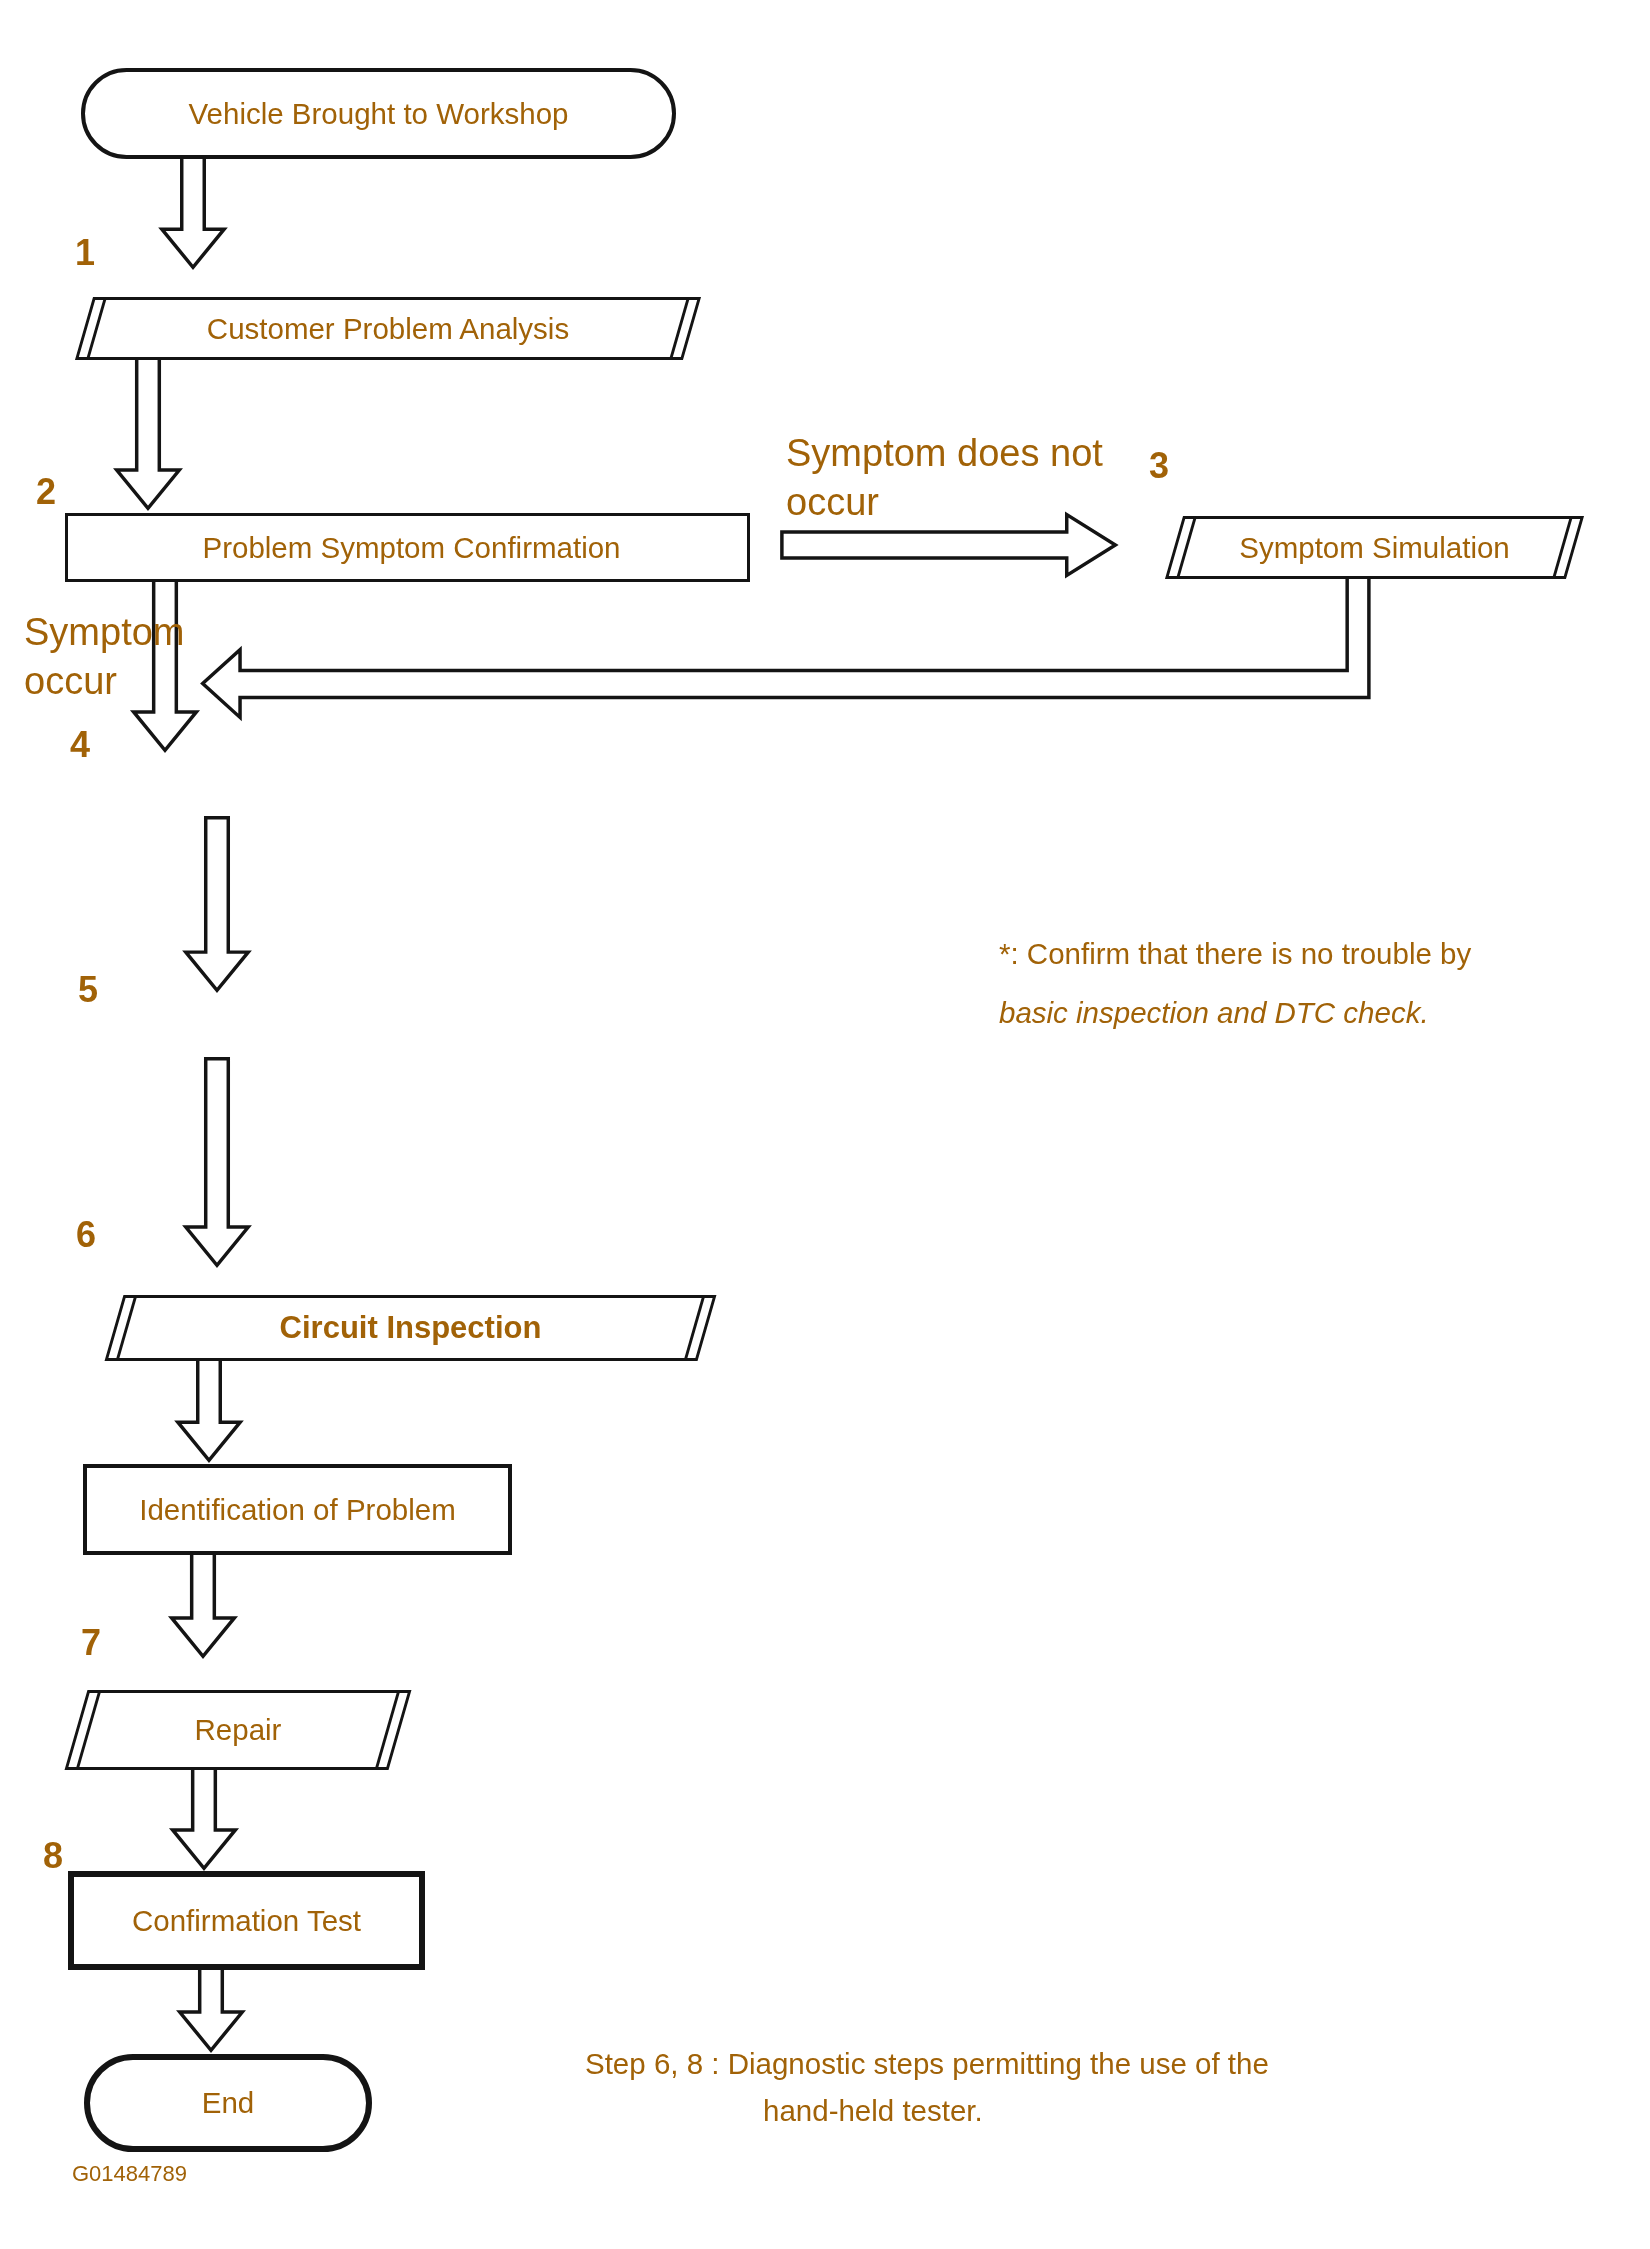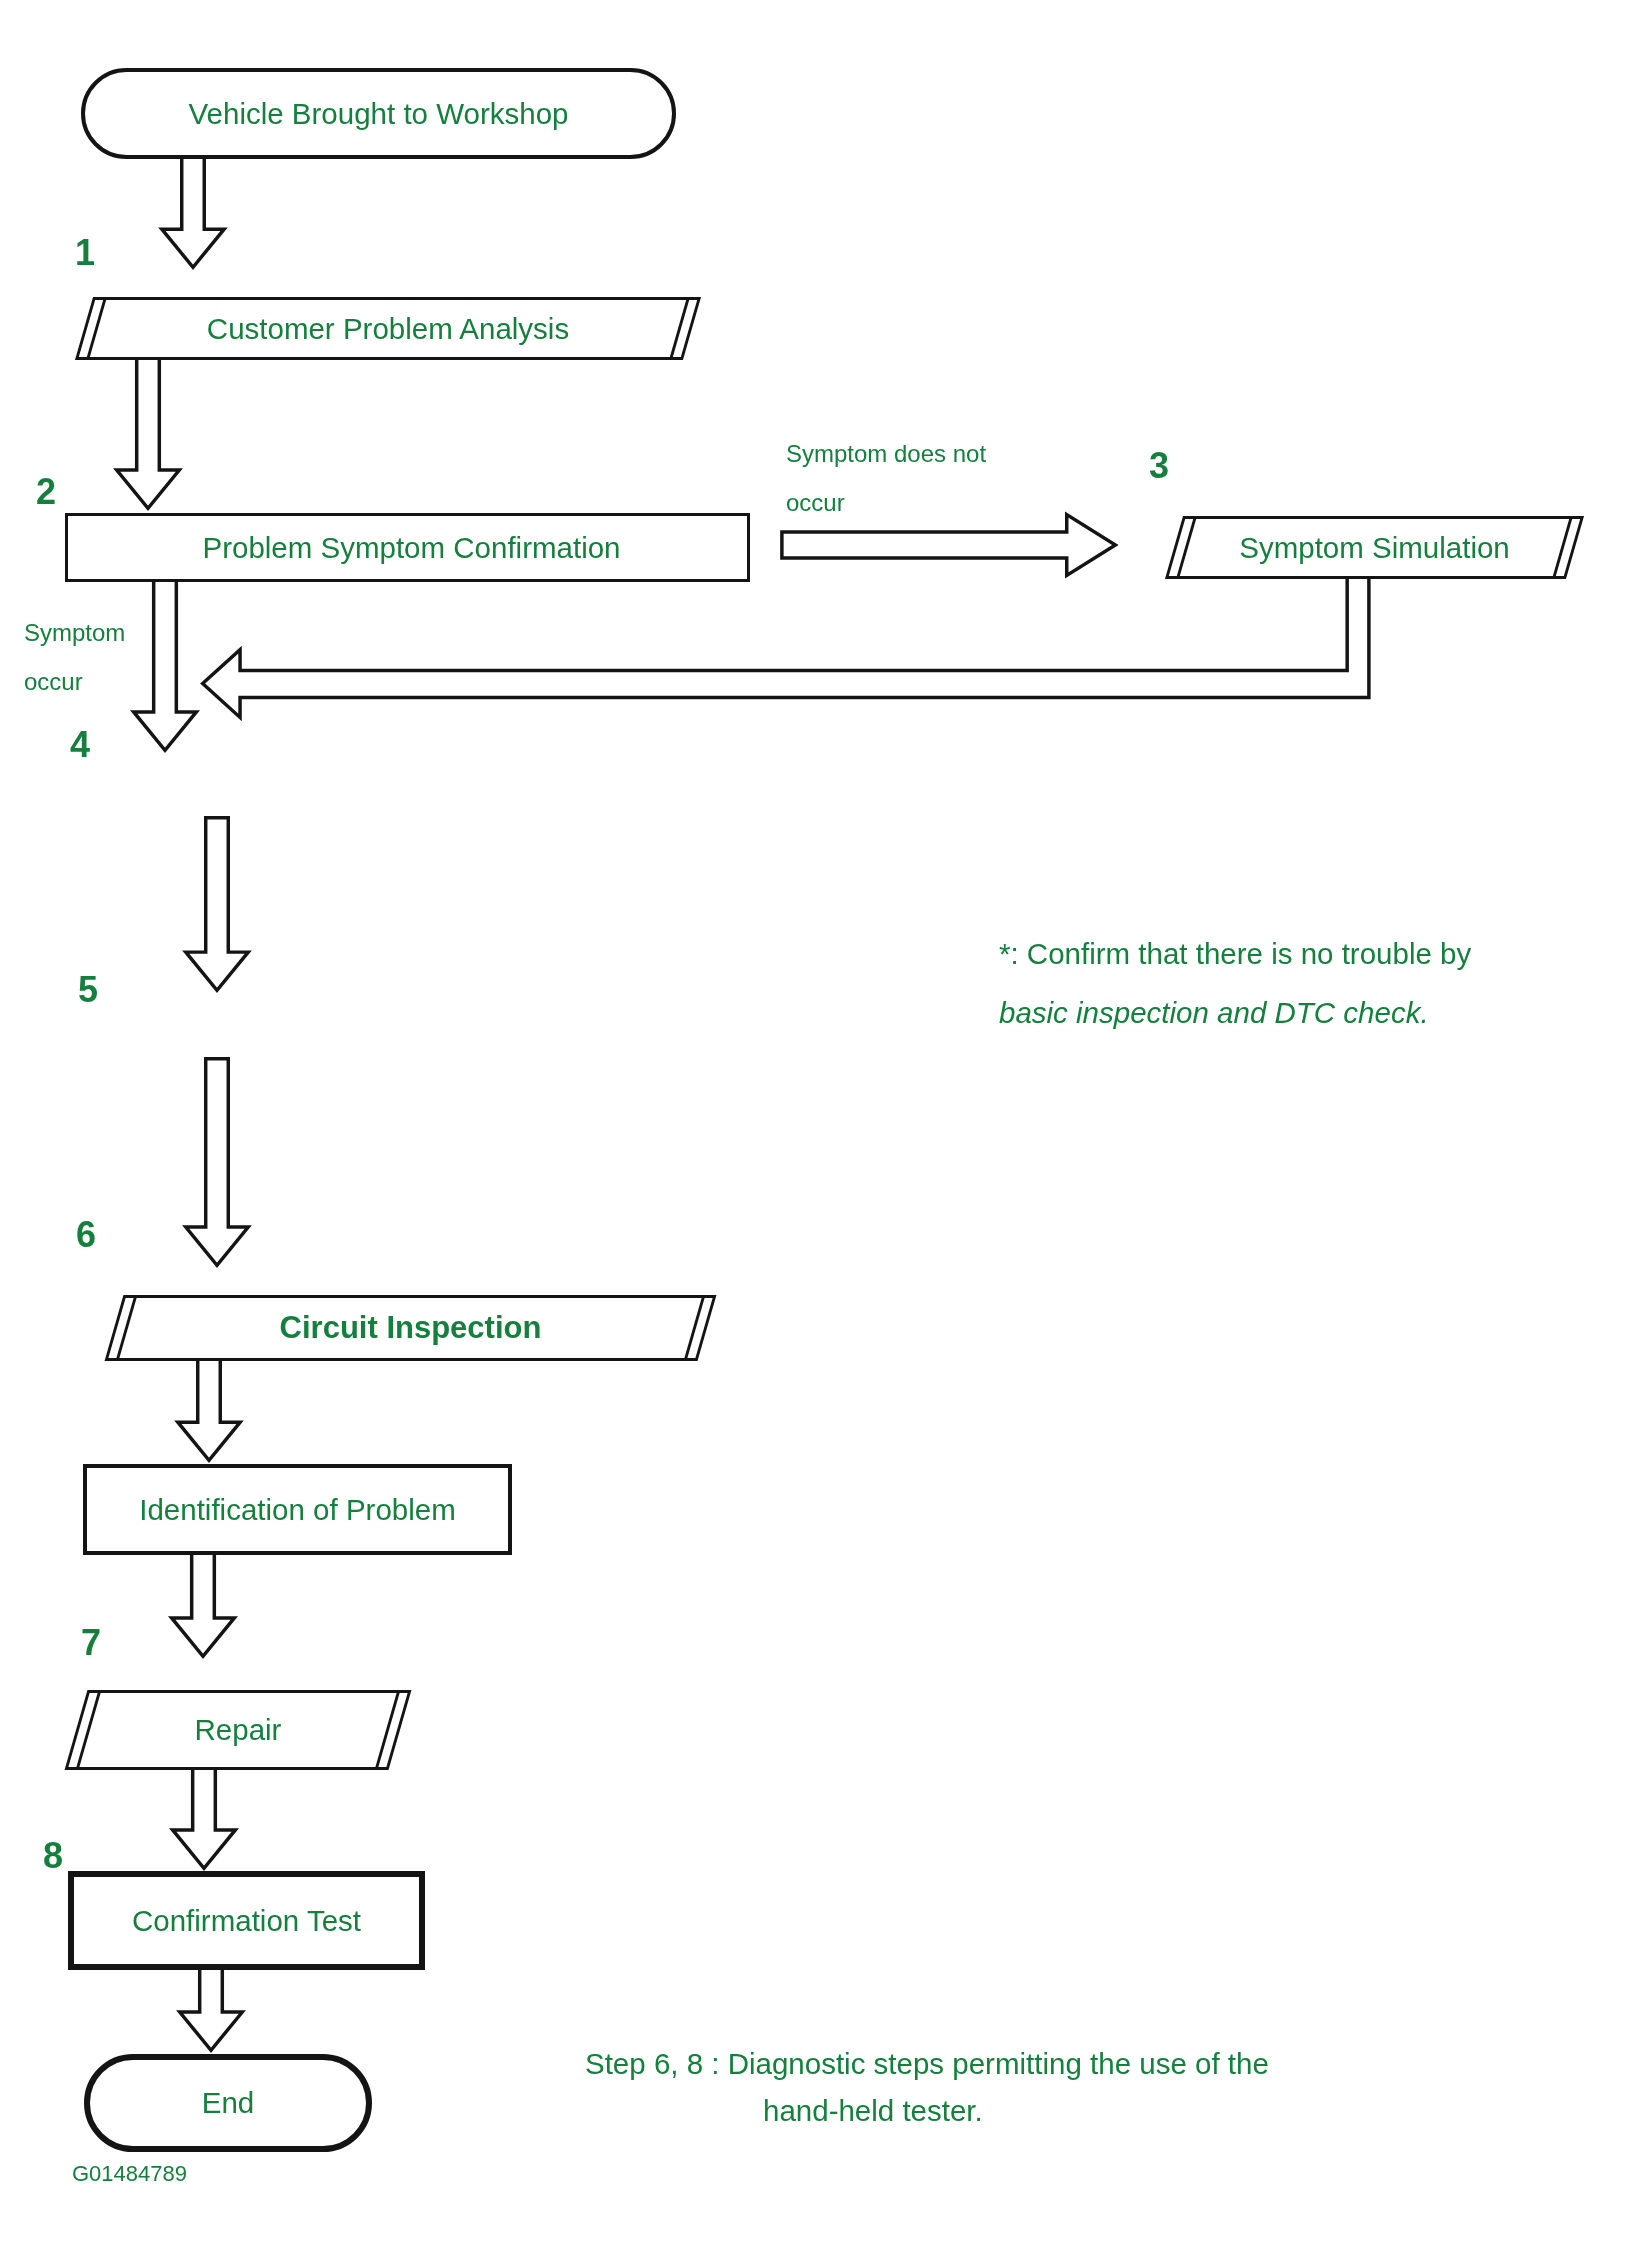--- a/index.html
+++ b/index.html
@@ -1,18 +1,18 @@
 <!DOCTYPE html>
 <html style="font-size:14px"><head>
 <meta charset="utf-8">
 <style>
   html,body{margin:0;padding:0;background:#fff;}
   #canvas{
     position:relative;width:1650px;height:2250px;background:#ffffff;
-    font-family:"Liberation Sans", sans-serif;color:#15803d;overflow:hidden;
+    font-family:"Liberation Sans", sans-serif;color:#a16207;overflow:hidden;
   }
   
   .stadium{
     position:absolute;background:#fff;border:4.3px solid #141414;border-radius:52px;
     display:flex;align-items:center;justify-content:center;
     font-size:29.5px;z-index:2;
   }
   .stadium.thick{border-width:6px;}
   .rect-node{
     position:absolute;background:#fff;border:3.5px solid #141414;
@@ -35,21 +35,21 @@
   .para-label{
     position:absolute;left:0;top:0;right:0;bottom:0;
     display:flex;align-items:center;justify-content:center;font-size:29.5px;
   }
   .para-label.bold{font-weight:bold;font-size:31px;}
   
   .num{
     position:absolute;font-size:36px;font-weight:bold;line-height:1;z-index:3;
   }
   .side-label{
-    position:absolute;font-size:24px;line-height:49px;white-space:pre;z-index:2;
+    position:absolute;font-size:38px;line-height:49px;white-space:pre;z-index:2;
   }
   .note-line{position:absolute;font-size:29.5px;white-space:pre;z-index:2;}
   .italic{font-style:italic;}
   .gid{position:absolute;font-size:22px;z-index:2;}
   
   svg.flow{position:absolute;z-index:1;overflow:visible;}
   svg.flow polygon, svg.flow path{fill:#ffffff;stroke:#141414;stroke-width:4;stroke-linejoin:miter;}
 </style>
 </head>
 <body>

